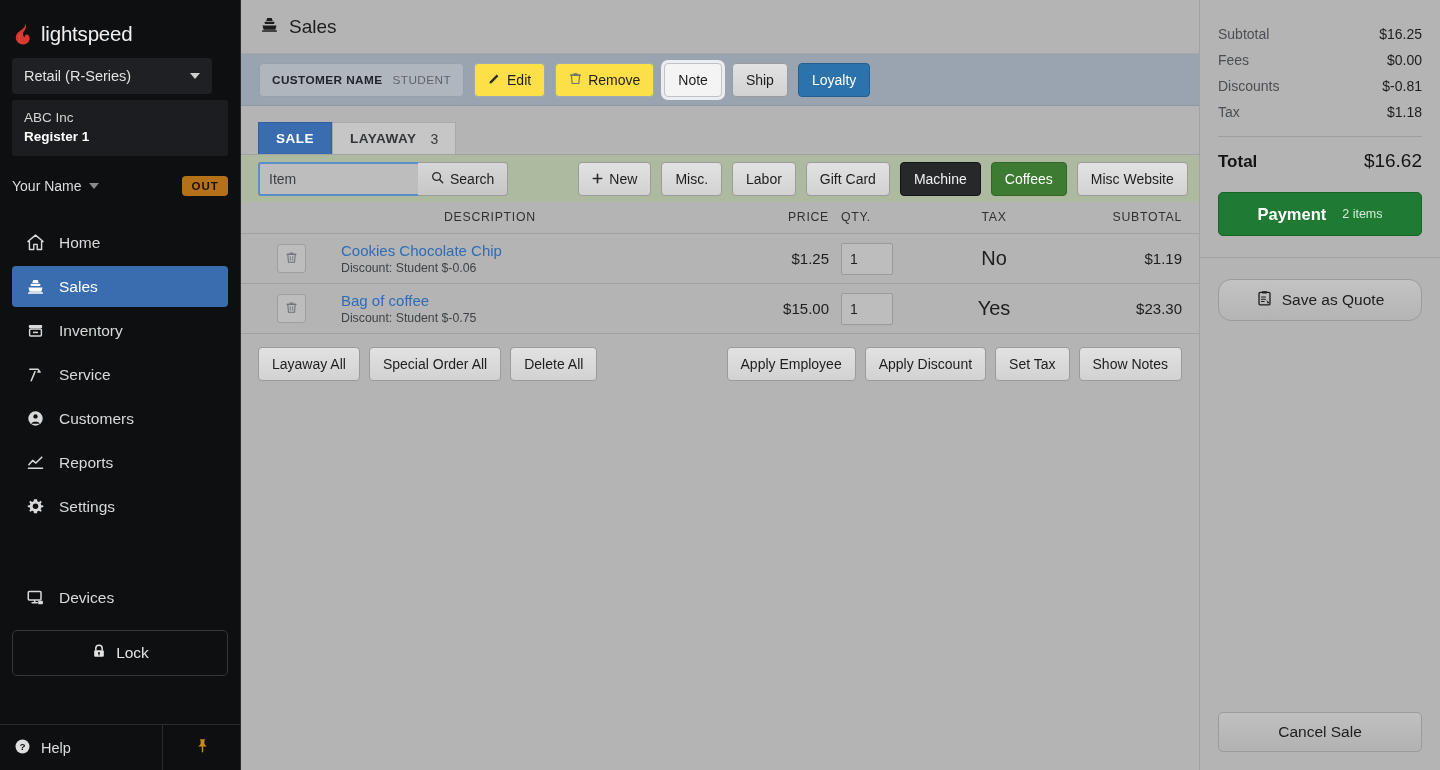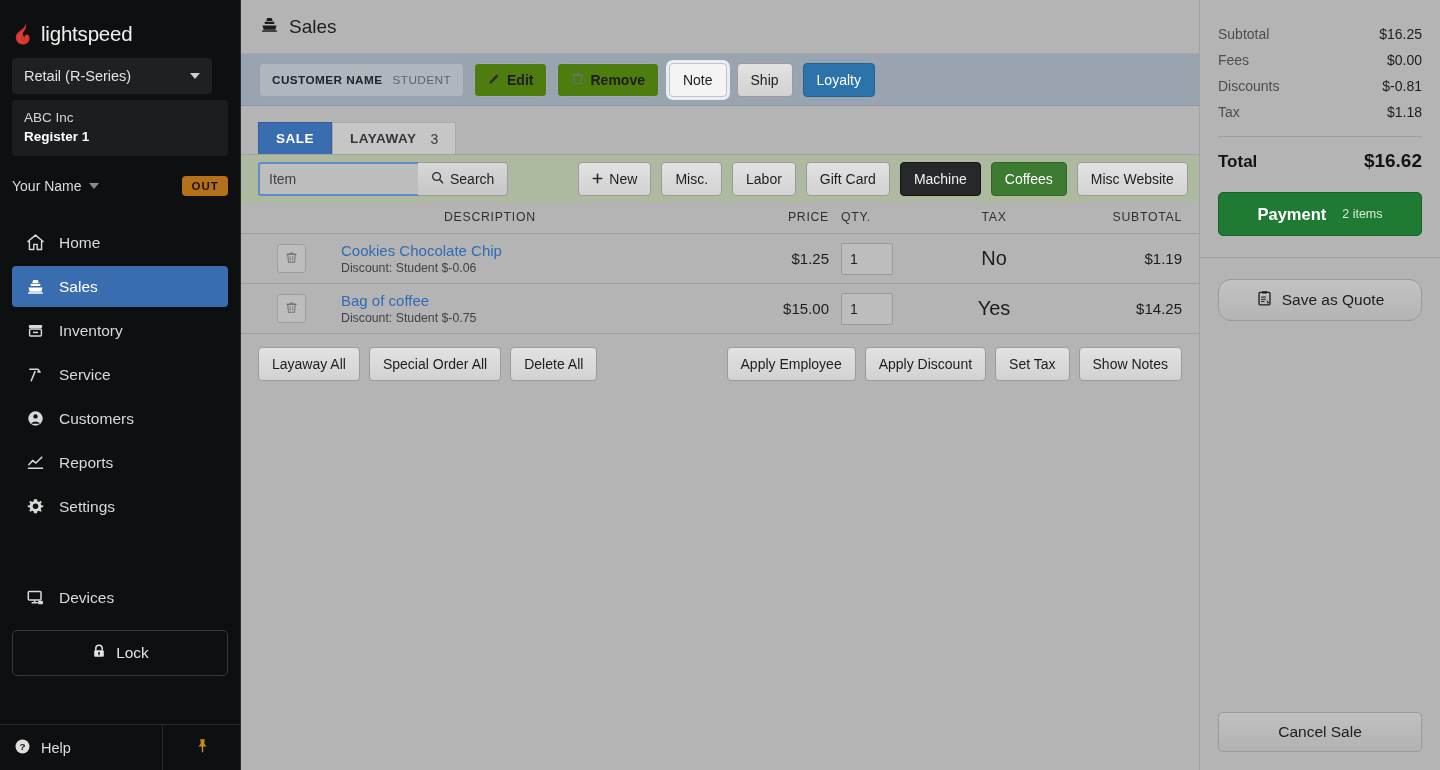--- a/index.html
+++ b/index.html
@@ -92,21 +92,21 @@
   .cust-chip .lbl { font-size: 11.8px; font-weight: bold; letter-spacing: 0.4px; color: #20242a; }
   .cust-chip .val { font-size: 11.8px; letter-spacing: 0.4px; color: #5e646c; }
 
   .btn {
     height: 34px; border: 1px solid #9b9b9b; border-radius: 4px;
     background: linear-gradient(#e2e2e2, #d2d2d2);
     font-size: 14px; color: #1d1d1d; padding: 0 13px; cursor: pointer;
     display: inline-flex; align-items: center; justify-content: center; gap: 6px;
     font-family: "Liberation Sans", sans-serif; white-space: nowrap;
   }
-  .btn.ghost { background: #4d7c0f; border-color: #a3a9b1; font-weight: bold; }
+  .btn.ghost { background: #fde047; border-color: #a3a9b1; }
   .btn.focused { background: #f4f4f4; border-color: #c3c3c3; box-shadow: 0 0 0 3px #e9eef5; }
   .btn.primary { background: #2c72ab; border-color: #25618f; color: #ffffff; }
   .btn.dark { background: #26282a; border-color: #141516; color: #f2f2f2; }
   .btn.green { background: #3d7a32; border-color: #336627; color: #ffffff; }
 
   .tab-strip { height: 48px; background: #b4b4b4; display: flex; align-items: flex-end; padding-left: 17px; }
   .tab {
     height: 32px; display: flex; align-items: center; gap: 14px;
     padding: 0 17px; font-size: 13.5px; font-weight: bold; letter-spacing: 0.5px;
     color: #32363a; background: #c6c6c6; border: 1px solid #a9a9a9; border-bottom: none;
@@ -183,21 +183,21 @@
     width: 241px; flex: 0 0 241px; height: 770px; background: #b4b4b4;
     border-left: 1px solid #a2a2a2; display: flex; flex-direction: column;
   }
   .totals { padding: 21px 18px 0 18px; }
   .t-row { display: flex; justify-content: space-between; align-items: baseline; padding: 5px 0; }
   .t-label { font-size: 14px; color: #4b4e52; }
   .t-value { font-size: 14px; color: #1d1d1d; }
   .t-divider { height: 1px; background: #9e9e9e; margin: 11px 0 0 0; }
   .grand { display: flex; justify-content: space-between; align-items: baseline; padding: 13px 0 0 0; }
   .grand .t-label { font-size: 17px; color: #141414; font-weight: bold; }
-  .grand .t-value { font-size: 19px; color: #141414; font-weight: bold; text-align: center; }
+  .grand .t-value { font-size: 19px; color: #141414; font-weight: normal; text-align: center; }
 
   .pay-wrap { padding: 20px 18px 21px 18px; border-bottom: 1px solid #a2a2a2; }
   .pay-btn {
     width: 100%; height: 44px; background: #1f7a33; border: 1px solid #186328;
     border-radius: 5px; color: #ffffff; cursor: pointer;
     display: flex; align-items: center; justify-content: center; gap: 16px;
     font-family: "Liberation Sans", sans-serif;
   }
   .pay-btn .p1 { font-size: 16.5px; font-weight: bold; }
   .pay-btn .p2 { font-size: 12.5px; color: #d9ecd9; }
@@ -542,21 +542,21 @@
             <td class="c-price">
               <span class="price-txt">$15.00</span>
             </td>
             <td class="c-qty">
               <input class="qty-input" type="text" value="1" style="">
             </td>
             <td class="c-tax">
               <span class="tax-txt">Yes</span>
             </td>
             <td class="c-sub">
-              <span class="sub-txt">$14.25</span>
+              <span class="sub-txt">$23.30</span>
             </td>
           </tr>
         </tbody>
       </table>
 
       <div class="line-actions">
         <div class="la-left">
           <button class="btn">
             <span>Layaway All</span>
           </button>

